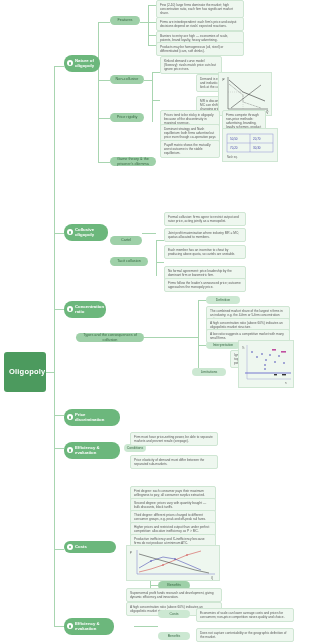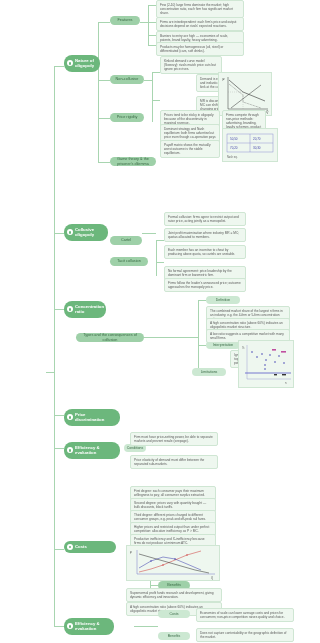--- a/index.html
+++ b/index.html
@@ -111,20 +111,23 @@
   <div class="ln lnh" style="left:198px;top:300px;width:8px;"></div>
   <div class="ln lnh" style="left:198px;top:345px;width:8px;"></div>
   <div class="ln lnh" style="left:198px;top:372px;width:8px;"></div>
 
   <div class="ln lnv" style="left:150px;top:500px;height:110px;"></div>
   <div class="ln lnh" style="left:134px;top:549px;width:16px;"></div>
   <div class="ln lnh" style="left:150px;top:533px;width:8px;"></div>
   <div class="ln lnh" style="left:150px;top:585px;width:8px;"></div>
   <div class="ln lnh" style="left:134px;top:626px;width:24px;"></div>
 
+  <div class="root">
+    <span>Oligopoly</span>
+  </div>
 
   <div class="l1" style="left:64px;top:55px;width:36px;">
     <span class="gear"></span>
     <span class="txt">Nature of oligopoly</span>
   </div>
 
   <div class="l2" style="left:110px;top:16px;width:30px;height:9px;">
     <span>Features</span>
   </div>
   <div class="note" style="left:156px;top:0px;width:88px;">Few (2-10) large firms dominate the market; high concentration ratio, each firm has significant market share.</div>

